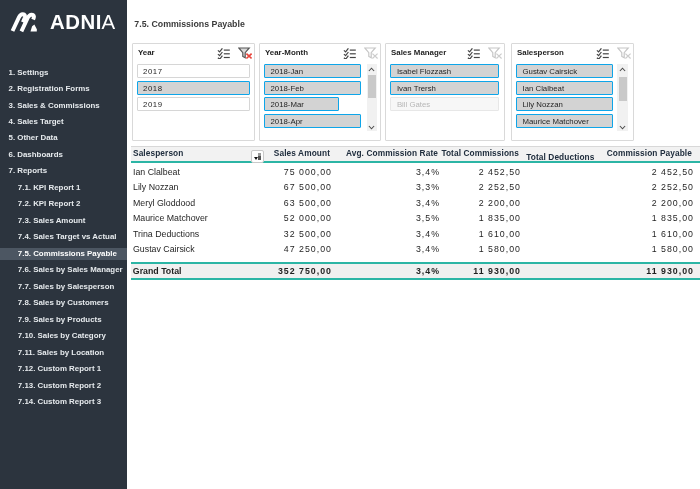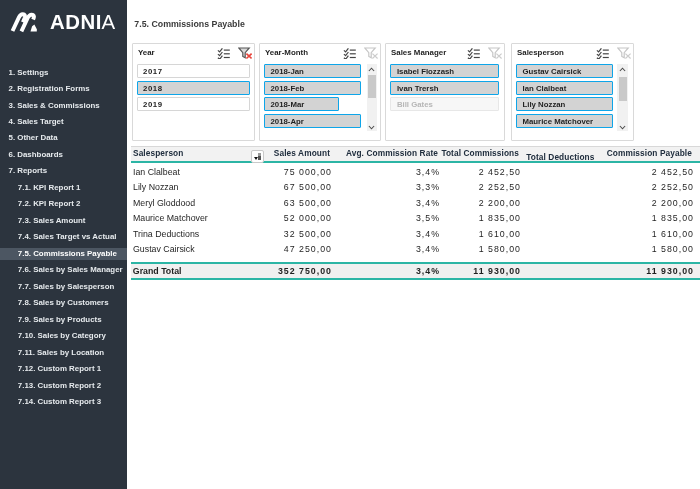--- a/index.html
+++ b/index.html
@@ -5,21 +5,21 @@
 * { margin:0; padding:0; box-sizing:border-box; }
 html,body { width:700px; height:489px; background:#fff; font-family:"Liberation Sans", sans-serif; overflow:hidden; }
 #root { position:relative; width:700px; height:489px; background:#ffffff; }
 #sidebar { position:absolute; left:0; top:0; width:127px; height:489px; background:#2c343e; }
 .mi { position:absolute; left:0; width:127px; height:16.48px; line-height:16.48px; color:#e6eaed; font-size:7.9px; font-weight:bold; white-space:nowrap; }
 .mi span { position:absolute; }
 .mi.l1 span { left:8.5px; }
 .mi.l2 span { left:17.8px; }
 .mi.sel { color:#ffffff; }
 .slicer { position:absolute; top:43px; height:97.5px; background:#fff; border:1px solid #d9d9d9; border-radius:1px; }
-.sl-item { position:absolute; height:14px; line-height:14.5px; font-size:7.8px; color:#1f1f1f; padding-left:5.5px; border-radius:1px;font-weight:bold; }
+.sl-item { position:absolute; height:14px; line-height:14.5px; font-size:7.8px; color:#1f1f1f; padding-left:5.5px; border-radius:1px; }
 .sl-item.on { background:#d3d3d3; border:1px solid #0ea5e9; }
 .sl-item.off { background:#ffffff; border:1px solid #d6d6d6; }
 .sl-item.dis { background:#f7f7f7; border:1px solid #e7e7e7; color:#b6b6b6; }
 .sbar { position:absolute; background:#f1f1f1; }
 .sthumb { position:absolute; background:#c9c9c9; }
 .th { position:absolute; font-size:8.3px; font-weight:bold; color:#202e3e; white-space:nowrap; letter-spacing:0.1px; }
 .td { position:absolute; font-size:8.8px; color:#1f1f1f; white-space:nowrap; }
 .td.num { letter-spacing:1.0px; margin-right:-2px; }
 .td.b { font-weight:bold; }
 .num { text-align:right; }

